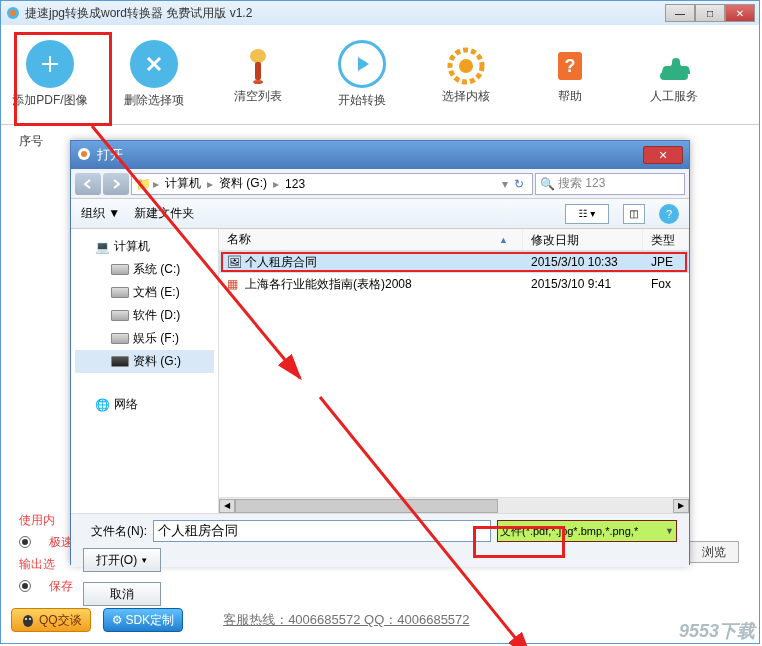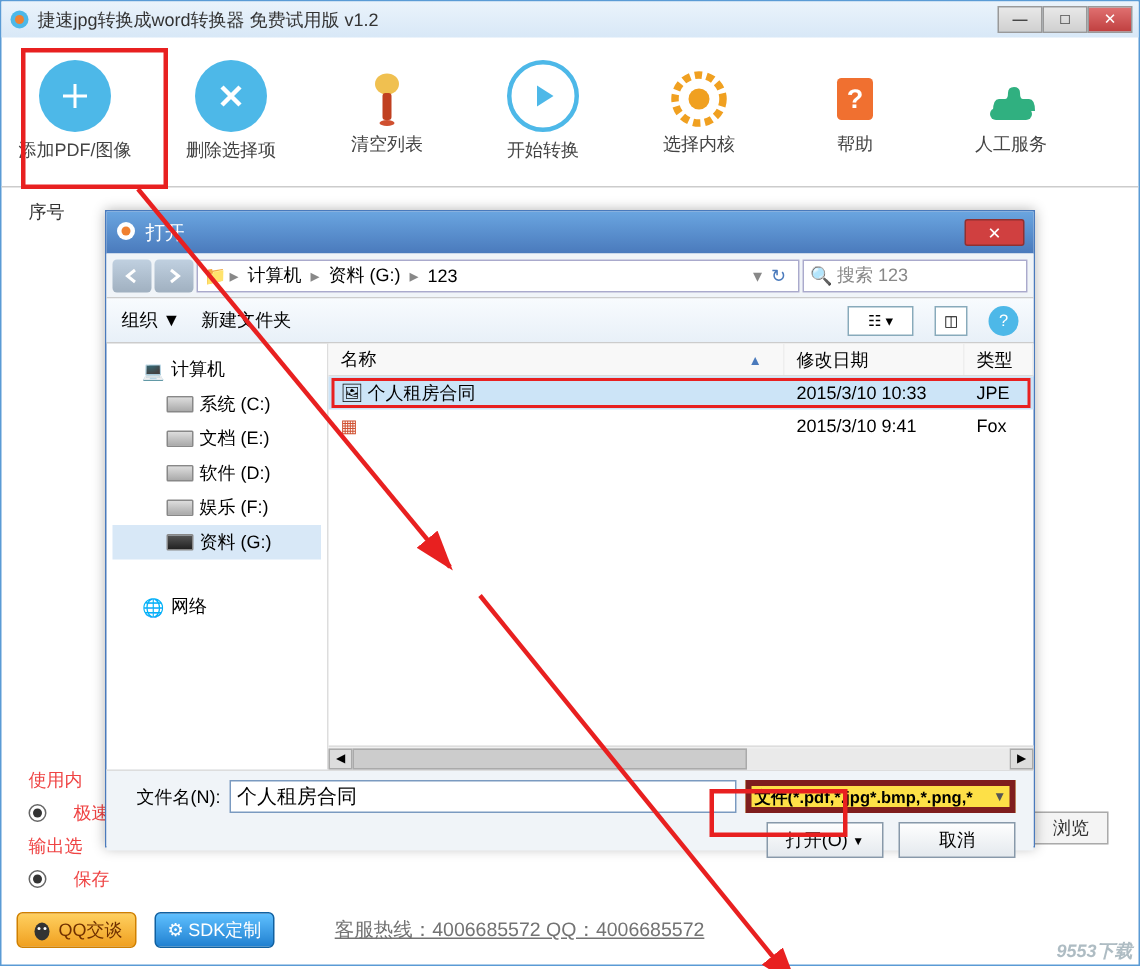--- a/index.html
+++ b/index.html
@@ -79,23 +79,23 @@
     
     .dlg-hscroll { position:absolute; bottom:0; left:0; right:0; height:16px; background:#f0f0f0; border-top:1px solid #ddd; display:flex; align-items:center;}
     .dlg-hscroll .track { flex:1; height:14px; background:#eaeaea; position:relative;}
     .dlg-hscroll .thumb { position:absolute; left:0; width:60%; height:100%; background:#ccc; border:1px solid #aaa;}
     .dlg-hscroll .sb-btn { width:16px; height:14px; background:#ddd; border:1px solid #aaa; font-size:8px; display:flex; align-items:center; justify-content:center;}
     
     .dlg-footer { height: 54px; padding: 6px 12px; font-size: 12px; border-top:1px solid #ddd; background:#f0f4f8;}
     .fn-row { display: flex; align-items: center; gap: 6px; margin-bottom: 6px; }
     .fn-label { width: 64px; text-align: right; }
     .fn-input { flex: 1; height: 22px; border: 1px solid #7a9ac0; padding: 0 4px; background:#fff; }
-    .filter-select { width: 180px; height: 22px; border: 4px solid #7f1d1d; padding: 0 2px; font-size: 11px; background:#fde047; display:flex; align-items:center;font-weight:bold; }
+    .filter-select { width: 180px; height: 22px; border: 1px solid #7f1d1d; padding: 0 2px; font-size: 11px; background:#bef264; display:flex; align-items:center; }
     .filter-select .dd { margin-left:auto; font-size:9px; color:#555;}
-    .btn-row { display: flex; justify-content: flex-end; gap: 10px; }
+    .btn-row { display: flex; justify-content: flex-end; gap: 10px; flex-direction: column; }
     .dlg-btn { width: 78px; height: 24px; border: 1px solid #8899aa; background: linear-gradient(#fefefe,#e4e9ee); font-size: 12px; cursor: pointer; display:flex; align-items:center; justify-content:center;}
     .dlg-btn .dd { font-size:8px; margin-left:3px;}
     
     
     .red-box3 { position: absolute; bottom: 6px; left: 402px; width: 92px; height: 32px; border: 3px solid #e82020; pointer-events: none; }
     
     
     .bottom-section { position: absolute; bottom: 46px; left: 18px; font-size: 12px; color: #ef4444; line-height: 22px; }
     .radio-row { display: flex; align-items: center; gap: 18px; }
     .radio { width: 12px; height: 12px; border-radius: 50%; border: 1px solid #666; display: inline-flex; align-items: center; justify-content: center; }
@@ -103,21 +103,21 @@
     
     .right-bottom { position: absolute; bottom: 80px; right: 20px; font-size: 12px; color: #333; width:50px; text-align:center;}
     .right-bottom .mini-btn { height:22px; border:1px solid #aaa; background:#f4f4f4; display:flex; align-items:center; justify-content:center; margin-top:28px;}
     
     
     .footer-bar { position: absolute; bottom: 4px; left: 10px; right: 10px; height: 38px; display: flex; align-items: center; gap: 12px; font-size: 13px; }
     .badge { height: 24px; padding: 0 8px; border-radius: 4px; display: flex; align-items: center; font-size: 12px; color: #fff; cursor: pointer; }
     .badge.qq { background: linear-gradient(#ffd060,#f0a020); border: 1px solid #d08000; color: #703000; }
     .badge.sdk { background: linear-gradient(#60c0ff,#2080d0); border: 1px solid #1060a0; }
     .hotline { color: #737373; text-decoration: underline; margin-left: 28px; }
-    .watermark { position: absolute; right: 4px; bottom: 0px; font-size: 12px; color: rgba(140,160,170,0.7); font-style: italic; font-weight:bold;}
+    .watermark { position: absolute; right: 4px; bottom: 0px; font-size: 18px; color: rgba(140,160,170,0.7); font-style: italic; font-weight:bold;}
     
     
     .arrow-line { position: absolute; pointer-events: none; z-index: 20; }
   </style>
 </head>
 <body>
 
 <div class="main-window">
   <div class="main-titlebar">
     <span class="icon">
@@ -327,20 +327,21 @@
         <div class="fl-col name">
             <span class="file-icon">🖼</span>
             <span>个人租房合同</span>
           </div>
         <div class="fl-col date">2015/3/10 10:33</div>
         <div class="fl-col type">JPE</div>
       </div>
       <div class="fl-row">
         <div class="fl-col name">
             <span class="file-icon" style="color:#d05030">▦</span>
+            <span>上海各行业能效指南(表格)2008</span>
           </div>
         <div class="fl-col date">2015/3/10 9:41</div>
         <div class="fl-col type">Fox</div>
       </div>
       <div class="red-box2"></div>
       <div class="dlg-hscroll">
         <div class="sb-btn">◀</div>
           <div class="track">
             <div class="thumb"></div>
           </div>

